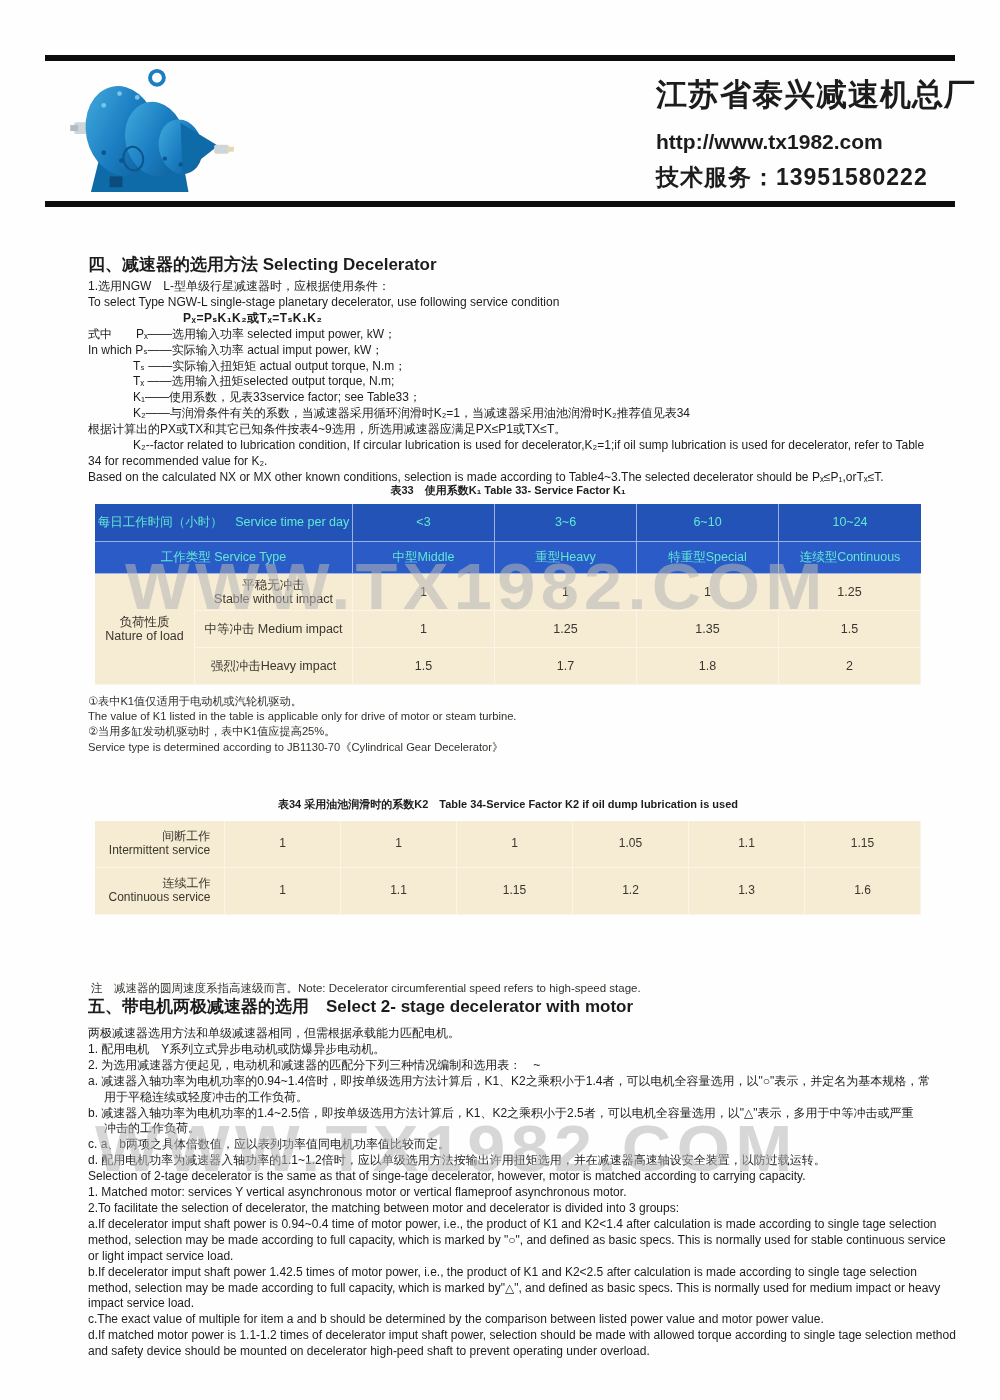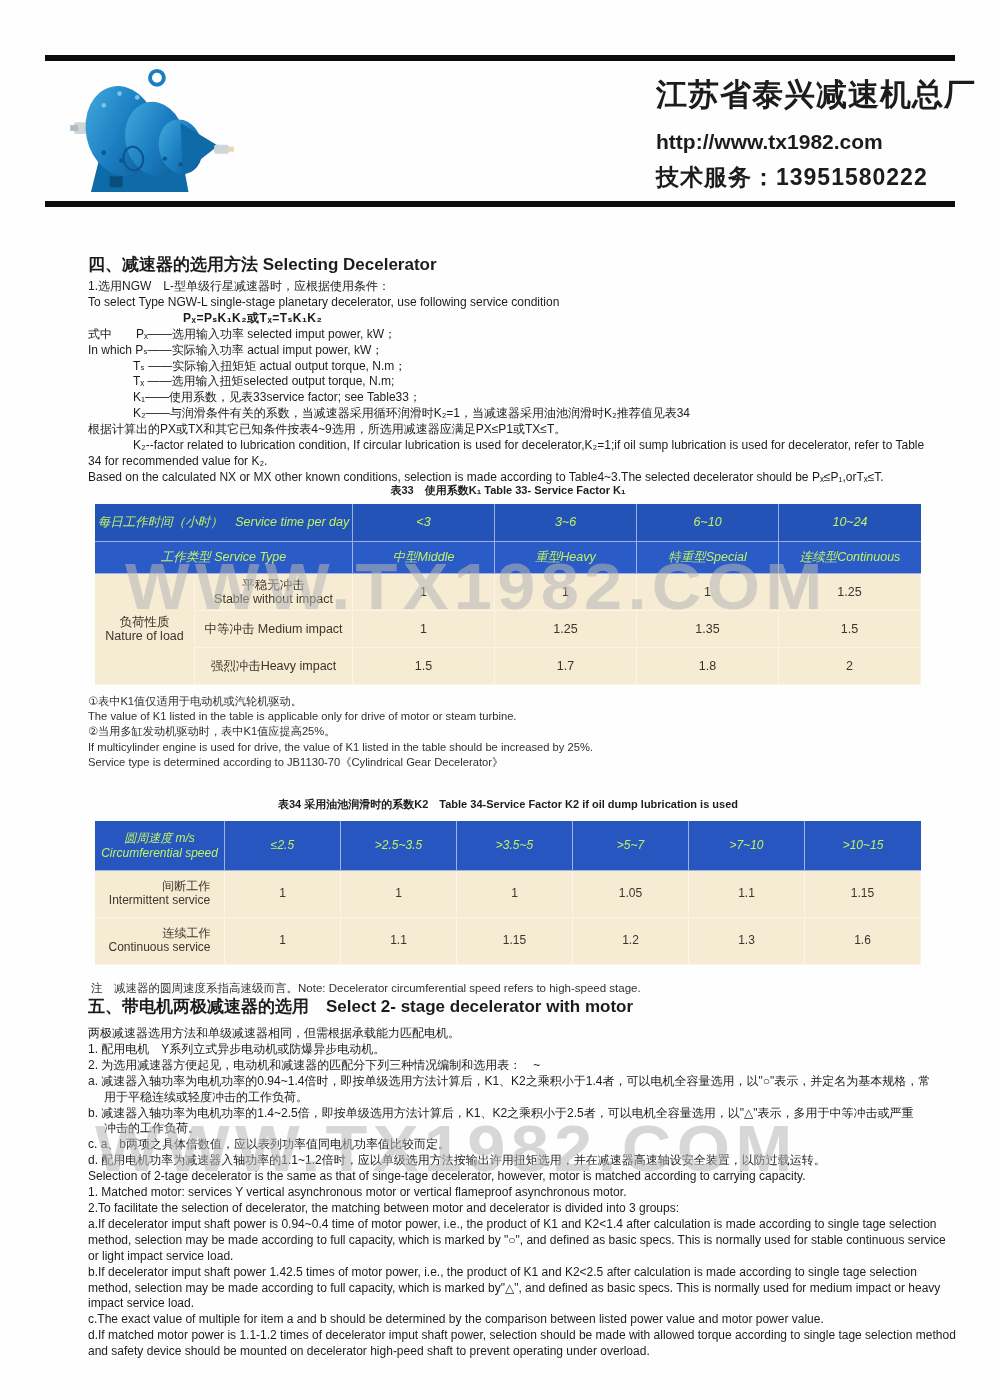--- a/index.html
+++ b/index.html
@@ -24,23 +24,23 @@
   .ln.ind{padding-left:45px;}
   .ln.ind16{padding-left:16px;}
   .ln.formula{padding-left:95px;font-weight:bold;letter-spacing:.5px;}
   
   .tbl-title{position:absolute;left:95px;width:826px;text-align:center;font-size:11px;font-weight:bold;white-space:nowrap;}
   
   .t33{position:absolute;left:95px;top:504px;width:826px;}
   .t33 .h1,.t33 .h2{display:grid;grid-template-columns:258px repeat(4,1fr);}
   .t33 .h1{height:38px;background:#2453b8;}
   .t33 .h2{height:32px;background:#2b5bc7;}
-  .hc{color:#bef264;font-size:12.5px;display:flex;align-items:center;justify-content:center;
+  .hc{color:#5eead4;font-size:12.5px;display:flex;align-items:center;justify-content:center;
       border-right:1px solid rgba(255,255,255,.55);border-bottom:1px solid rgba(255,255,255,.55);
-      white-space:pre-line;text-align:center;line-height:1.2;font-style:italic;}
+      white-space:pre-line;line-height:1.2;}
   .hc:last-child{border-right:none;}
   .t33 .tbody{display:grid;grid-template-columns:100px 158px repeat(4,1fr);grid-auto-rows:37px;background:#f6ebd3;}
   .bc{display:flex;align-items:center;justify-content:center;font-size:12.5px;color:#3a362e;
       border-right:1px solid #fcf5e7;border-bottom:1px solid #fcf5e7;
       white-space:pre-line;text-align:center;line-height:1.15;}
   .bc.nature{grid-row:1 / span 3;}
   
   .noteblock{position:absolute;left:88px;top:694px;}
   .nln{font-size:11.2px;line-height:15.2px;color:#33312c;white-space:nowrap;}
   
@@ -155,37 +155,26 @@
     <div class="bc">1.7</div>
     <div class="bc">1.8</div>
     <div class="bc">2</div>
   </div>
 </div>
 
 <div class="noteblock">
   <div class="nln">①表中K1值仅适用于电动机或汽轮机驱动。</div>
   <div class="nln">The value of K1 listed in the table is applicable only for drive of motor or steam turbine.</div>
   <div class="nln">②当用多缸发动机驱动时，表中K1值应提高25%。</div>
-  <div class="nln">If multicylinder engine is used for drive, the value of K1 listed in the table should be increased by 25%.</div>
   <div class="nln">Service type is determined according to JB1130-70《Cylindrical Gear Decelerator》</div>
 </div>
 
 <div class="tbl-title" style="top:797px;">表34 采用油池润滑时的系数K2　Table 34-Service Factor K2 if oil dump lubrication is used</div>
 
 <div class="t34">
-  <div class="h">
-    <div class="hc">圆周速度  m/s
-Circumferential speed</div>
-    <div class="hc">≤2.5</div>
-    <div class="hc">&gt;2.5~3.5</div>
-    <div class="hc">&gt;3.5~5</div>
-    <div class="hc">&gt;5~7</div>
-    <div class="hc">&gt;7~10</div>
-    <div class="hc">&gt;10~15</div>
-  </div>
   <div class="tbody">
     <div class="bc">间断工作
 Intermittent service</div>
     <div class="bc">1</div>
     <div class="bc">1</div>
     <div class="bc">1</div>
     <div class="bc">1.05</div>
     <div class="bc">1.1</div>
     <div class="bc">1.15</div>
     <div class="bc">连续工作

